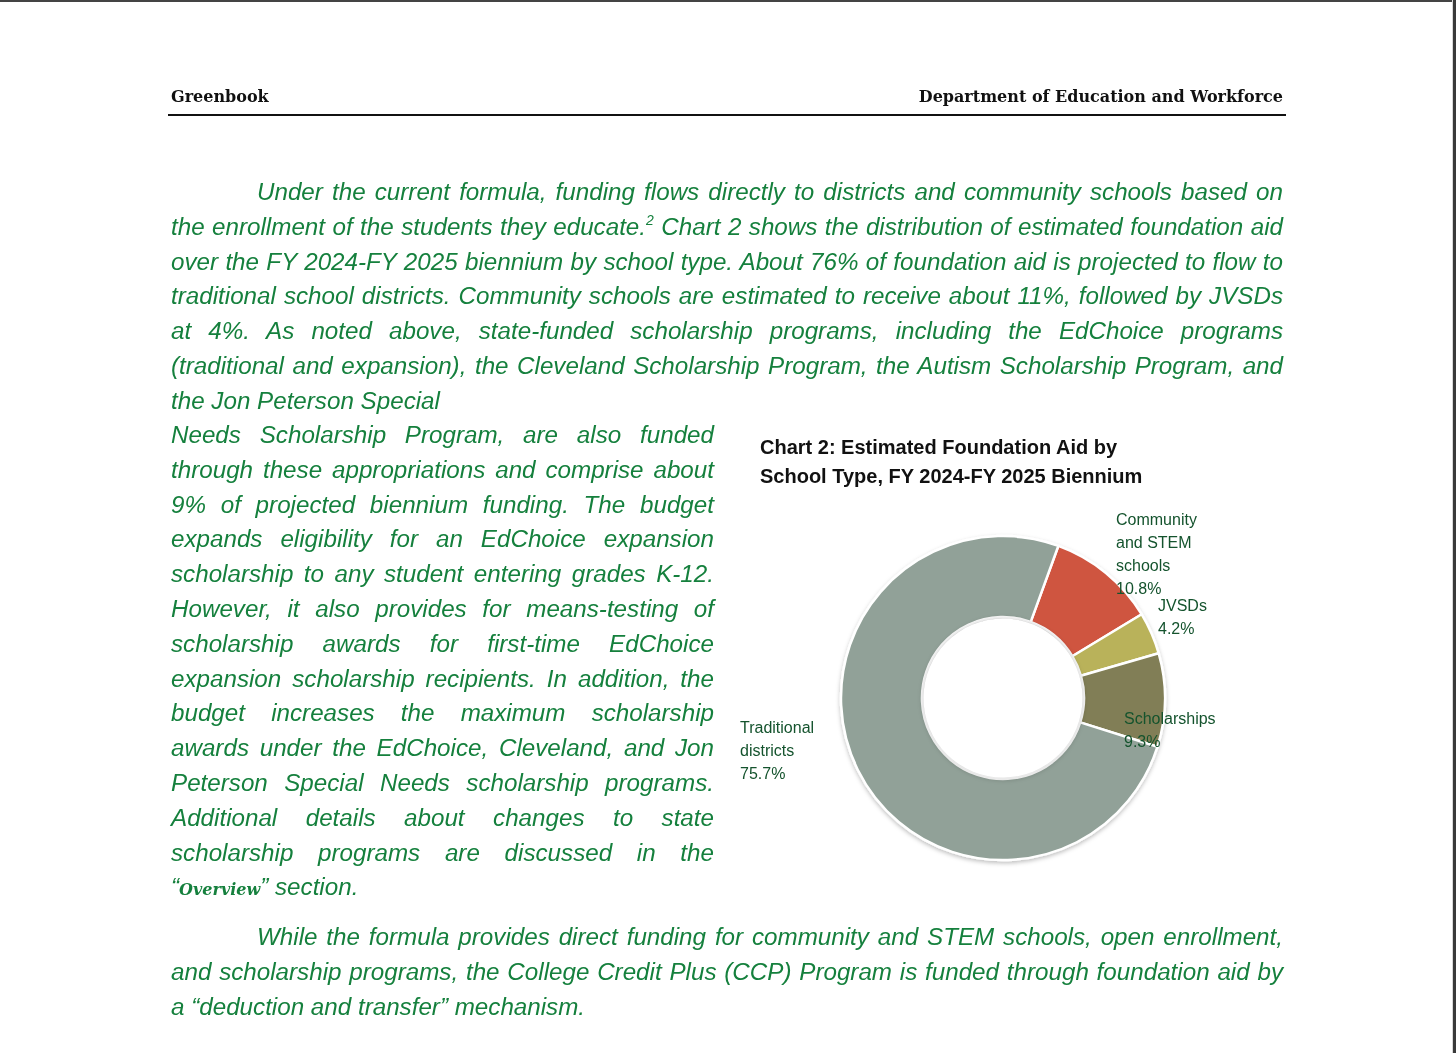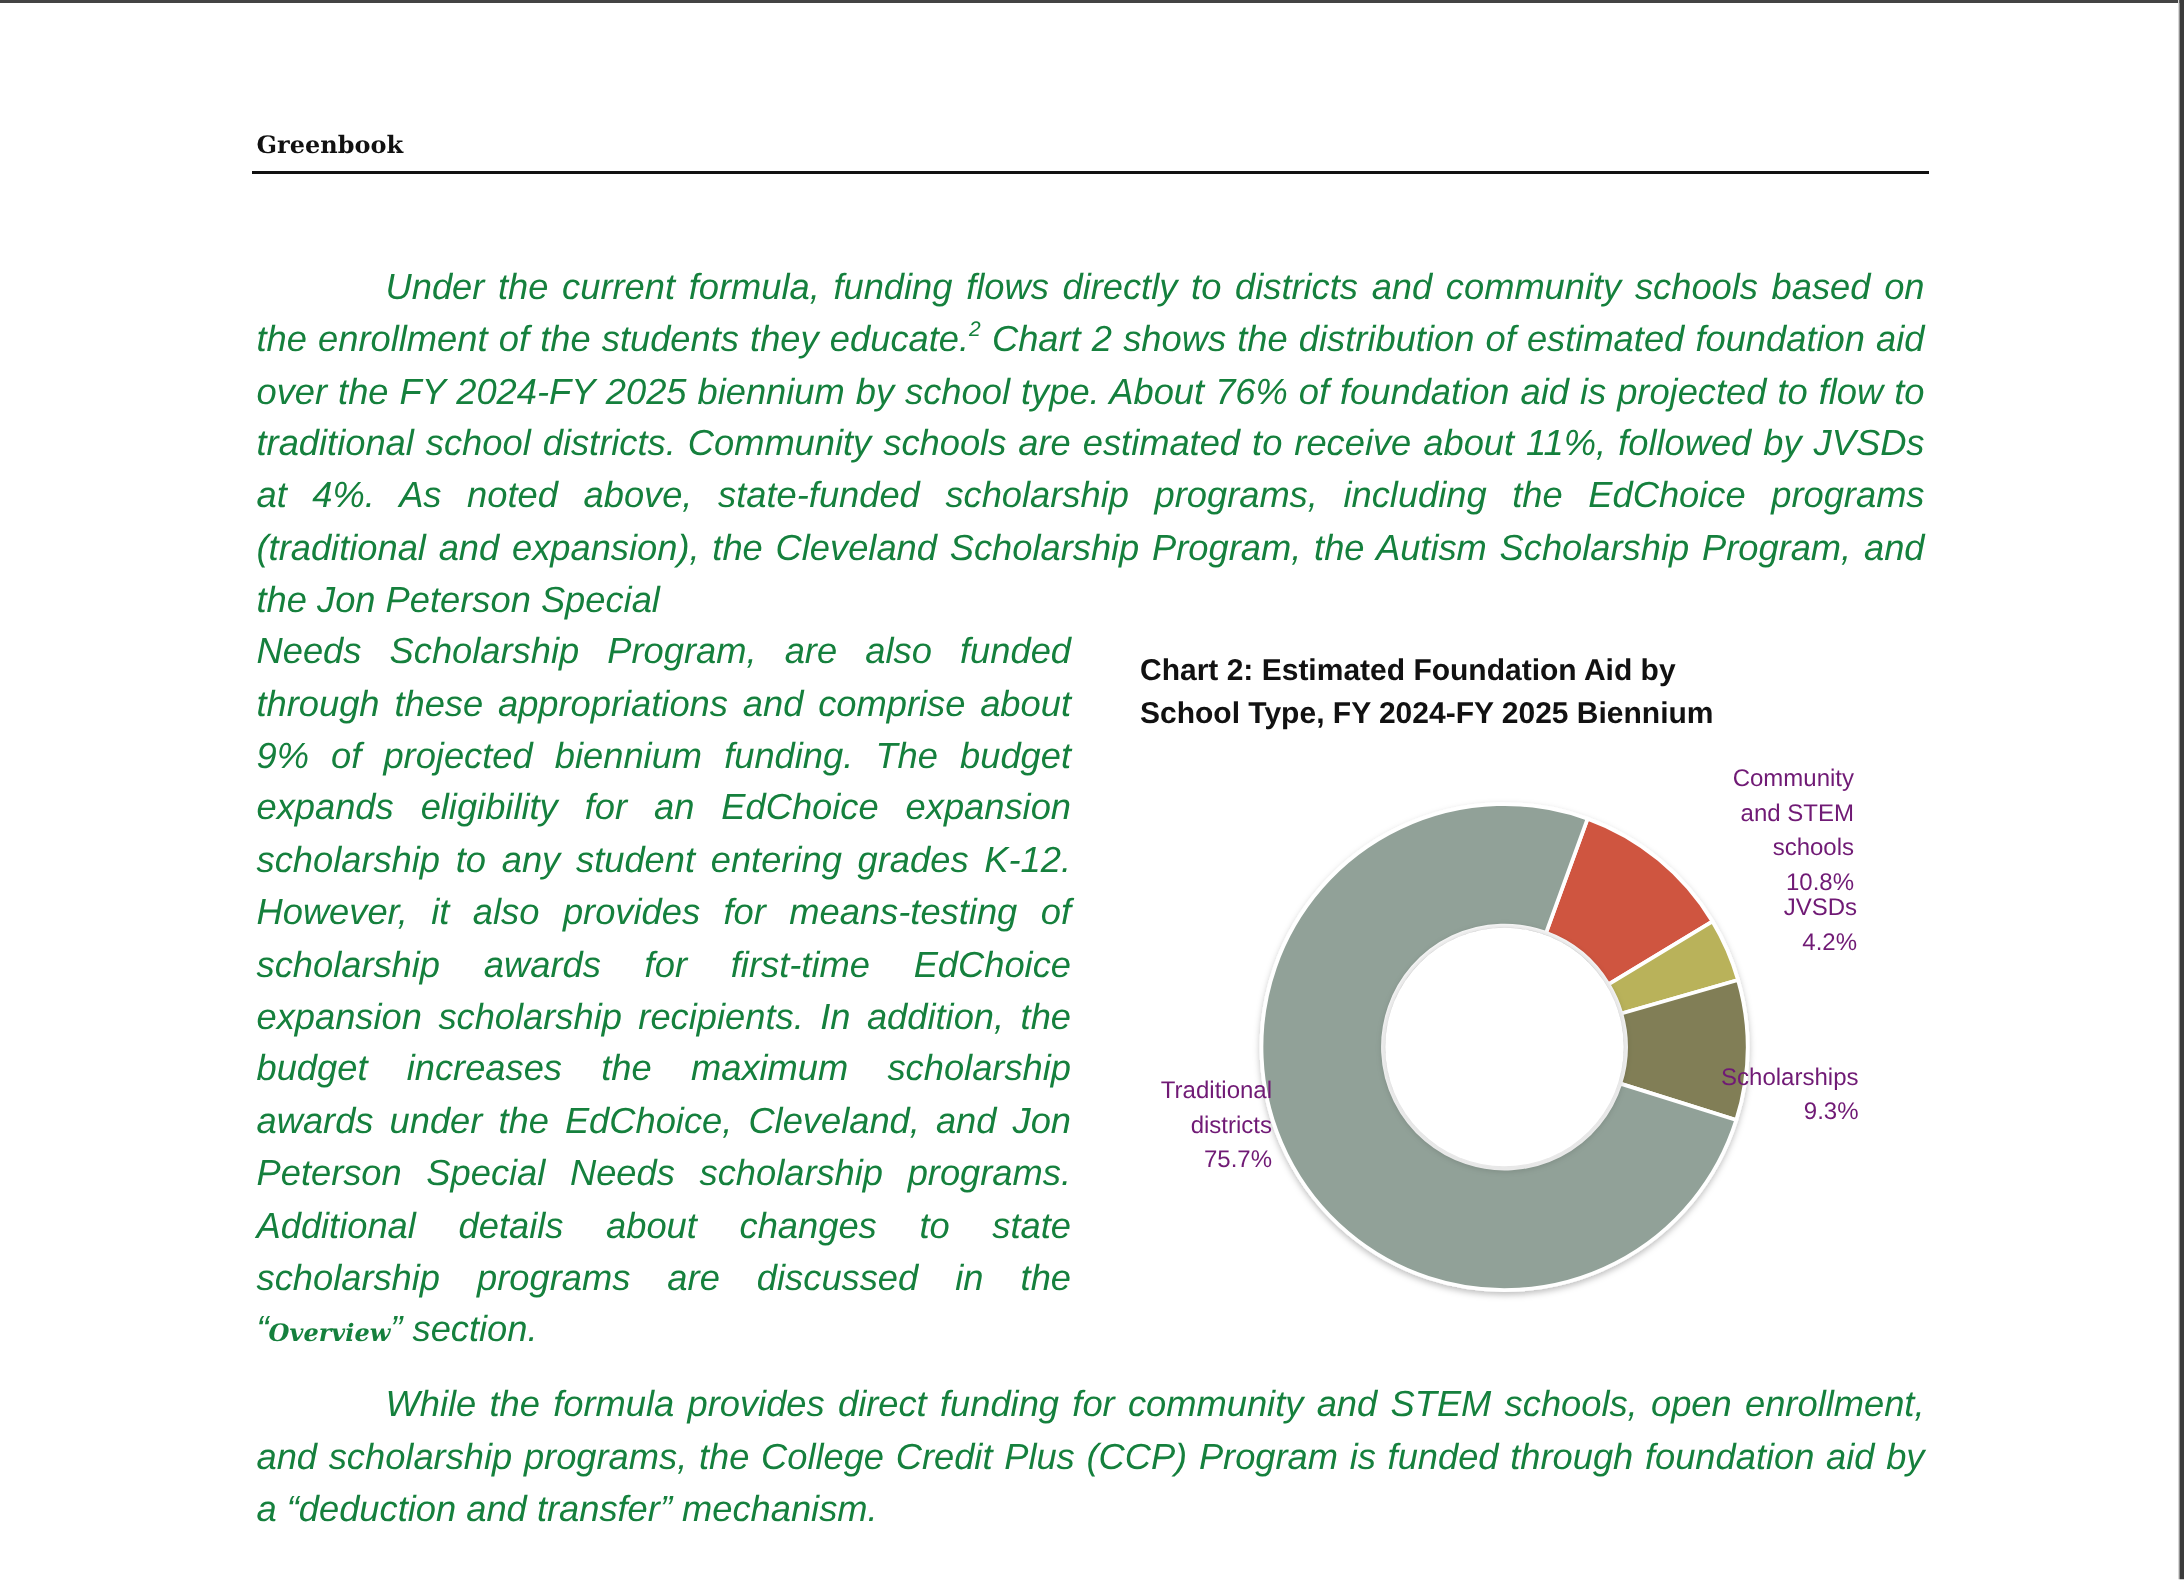--- a/index.html
+++ b/index.html
@@ -42,37 +42,38 @@
     font-family: "DejaVu Serif", serif; font-weight: bold; font-size: 16px;
   }
 
   .chart-title {
     position: absolute; left: 760px; top: 433px; width: 480px;
     font-weight: bold; font-size: 20px; line-height: 29px;
     font-family: "Liberation Sans", sans-serif;
   }
   .donut { position: absolute; left: 820px; top: 515px; width: 366px; height: 366px; }
   .label {
-    position: absolute; text-align: right; font-size: 16px; line-height: 23px;
-    font-family: "Liberation Sans", sans-serif; color: #701a75;
+    position: absolute; text-align: left; font-size: 16px; line-height: 23px;
+    font-family: "Liberation Sans", sans-serif; color: #14532d;
   }
   .lbl-community { left: 1116px; top: 508px; width: 120px; }
   .lbl-jvsds { left: 1158px; top: 594px; width: 80px; }
   .lbl-scholarships { left: 1124px; top: 707px; width: 115px; }
   .lbl-traditional { left: 740px; top: 716px; width: 108px; }
 </style>
 </head>
 <body>
 
 <div class="frame-top"></div>
 <div class="frame-right-inner"></div>
 <div class="frame-right"></div>
 
 <div class="header">
   <span class="left">Greenbook</span>
+  <span class="right">Department of Education and Workforce</span>
 </div>
 
 <div class="body-text p1"><span>Under the current formula, funding flows directly to districts and community schools based on the enrollment of the students they educate.</span><sup>2</sup><span> Chart 2 shows the distribution of estimated foundation aid over the FY 2024-FY 2025 biennium by school type. About 76% of foundation aid is projected to flow to traditional school districts. Community schools are estimated to receive about 11%, followed by JVSDs at 4%. As noted above, state-funded scholarship programs, including the EdChoice programs (traditional and expansion), the Cleveland Scholarship Program, the Autism Scholarship Program, and the Jon Peterson Special</span></div>
 
 <div class="body-text wrap-col"><span>Needs Scholarship Program, are also funded through these appropriations and comprise about 9% of projected biennium funding. The budget expands eligibility for an EdChoice expansion scholarship to any student entering grades K-12. However, it also provides for means-testing of scholarship awards for first-time EdChoice expansion scholarship recipients. In addition, the budget increases the maximum scholarship awards under the EdChoice, Cleveland, and Jon Peterson Special Needs scholarship programs. Additional details about changes to state scholarship programs are discussed in the “</span><span class="overview">Overview</span><span>” section.</span></div>
 
 <div class="chart-title">
   <div>Chart 2: Estimated Foundation Aid by</div>
   <div>School Type, FY 2024-FY 2025 Biennium</div>
 </div>

